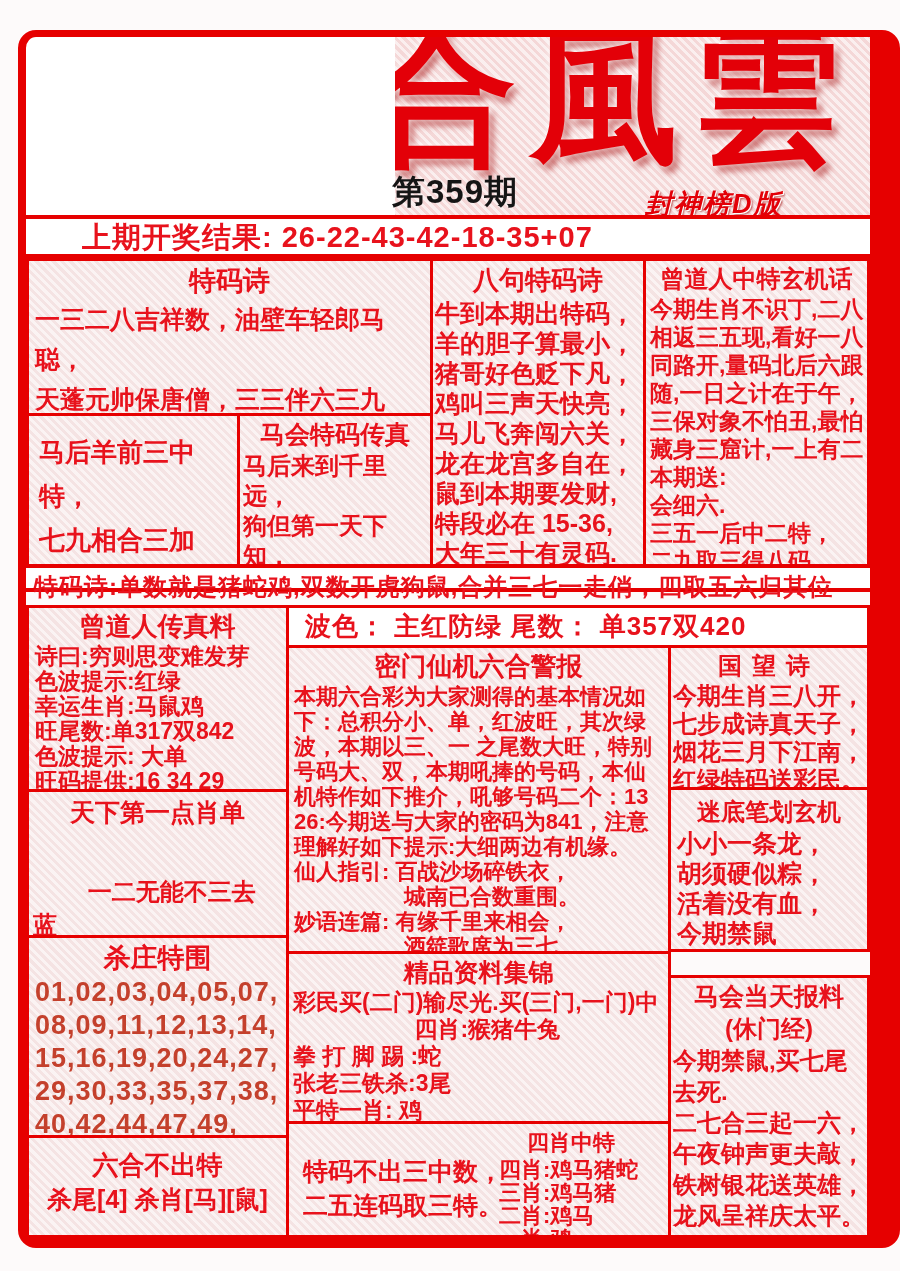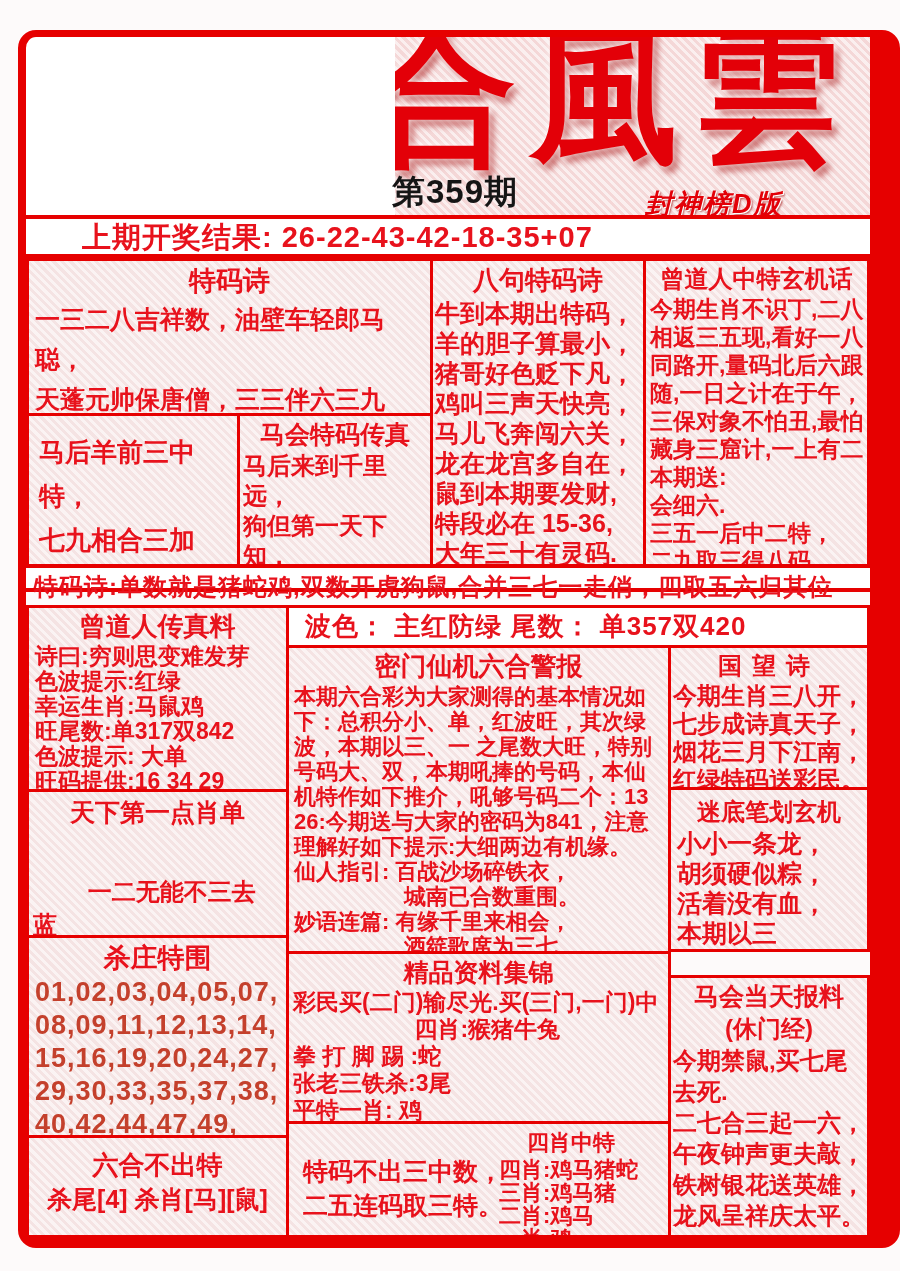--- a/index.html
+++ b/index.html
@@ -278,21 +278,21 @@
       <div class="tl">红绿特码送彩民。</div>
     </div>
 </div>
 
 <div class="abs panel p-midi">
   <div class="hd">迷底笔划玄机</div>
   <div class="body">
       <div class="tl">小小一条龙，</div>
       <div class="tl">胡须硬似粽，</div>
       <div class="tl">活着没有血，</div>
-      <div class="tl">本期以三</div>
+      <div class="tl">今期禁鼠</div>
       <div class="tl">(谜底:虾)</div>
     </div>
 </div>
 
 <div class="abs panel p-baoliao">
   <div class="hd">马会当天报料</div>
   <div class="sub">(休门经)</div>
   <div class="body">
       <div class="tl">今期禁鼠,买七尾</div>
       <div class="tl">去死.</div>

